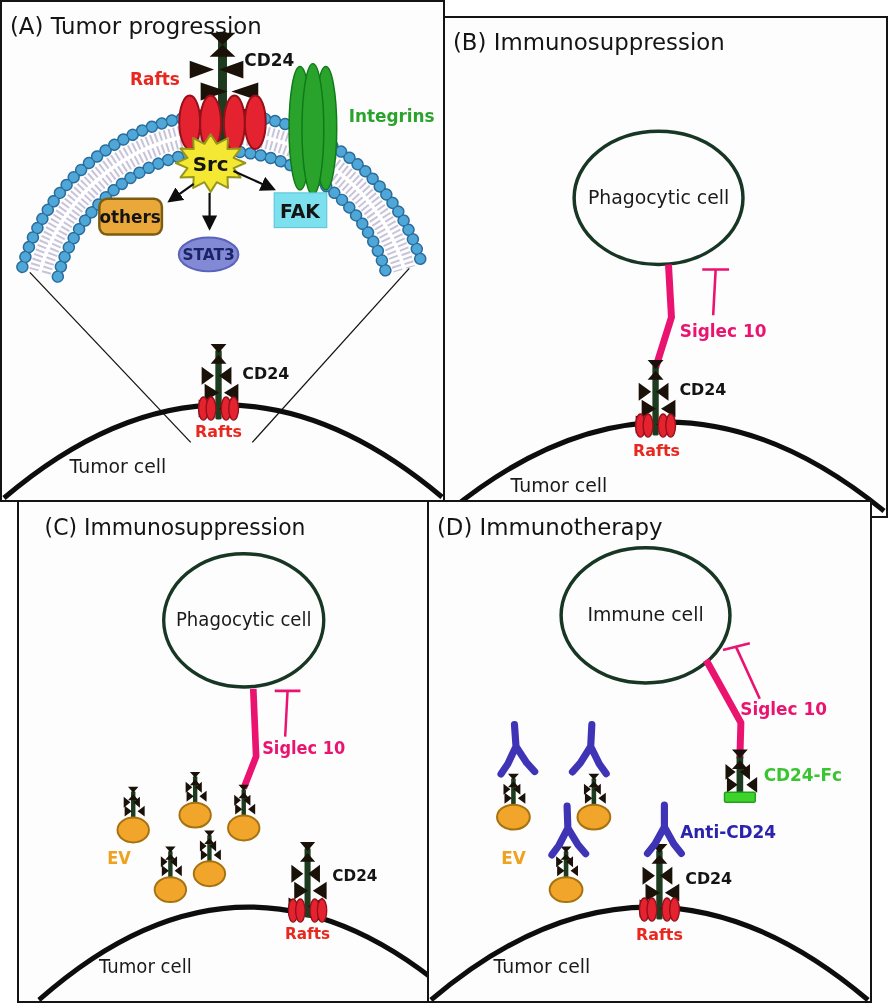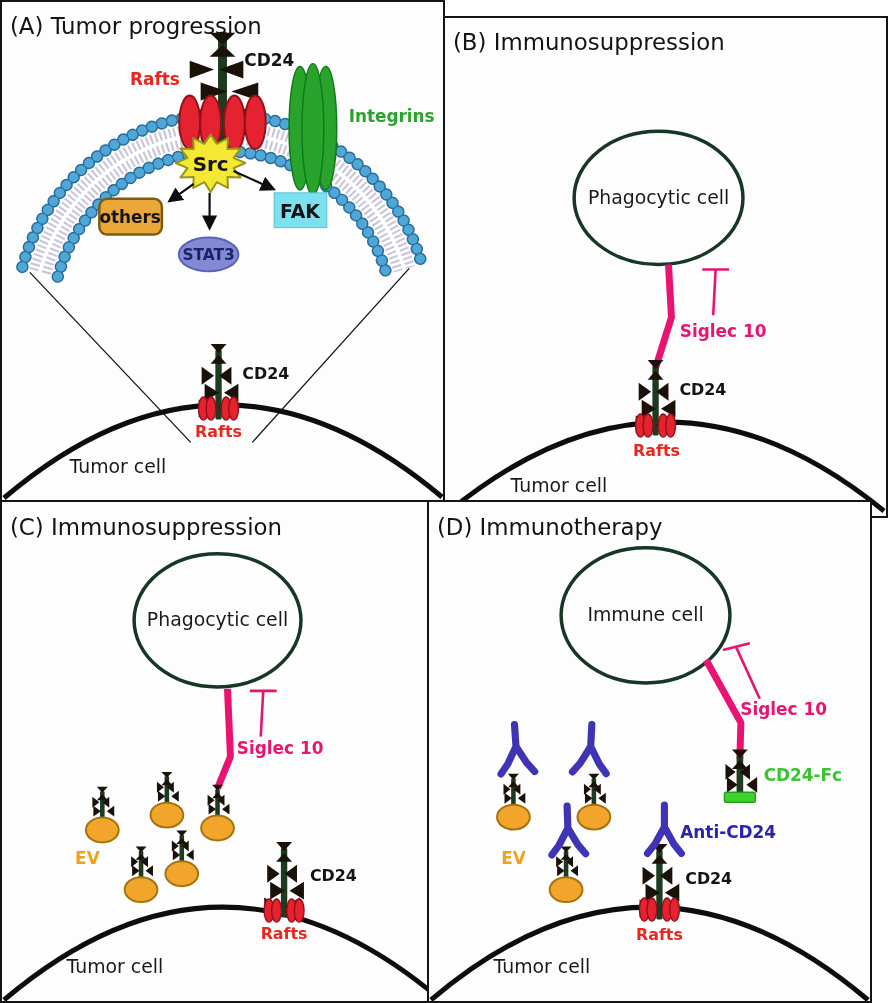--- a/index.html
+++ b/index.html
@@ -1,21 +1,21 @@
 <!DOCTYPE html>
 <html><head>
 <meta charset="utf-8">
 <style>
   html,body{margin:0;padding:0;background:#ffffff;}
   .fig{position:relative;width:724px;height:1003px;background:#ffffff;
        font-family:"DejaVu Sans",sans-serif;}
   .panel{position:absolute;box-sizing:border-box;border:2.5px solid #141414;background:#fdfdfd;}
   #pa{left:0;top:0;width:445px;height:502px;}
   #pb{left:443px;top:16px;width:445px;height:502px;}
-  #pc{left:0;top:500px;width:445px;height:503px;}
+  #pc{left:17px;top:500px;width:445px;height:503px;padding-left:18px;}
   #pd{left:427px;top:500px;width:445px;height:503px;}
   .panel svg{display:block;width:100%;height:100%;}
   text{font-family:"DejaVu Sans",sans-serif;}
   .t-title{font-size:23px;fill:#141414;}
   .t-cell{font-size:19px;fill:#1a1a1a;}
   .t-lab{font-size:17px;font-weight:700;}
   .t-lab-s{font-size:16px;font-weight:700;}
 </style>
 </head>
 <body>

